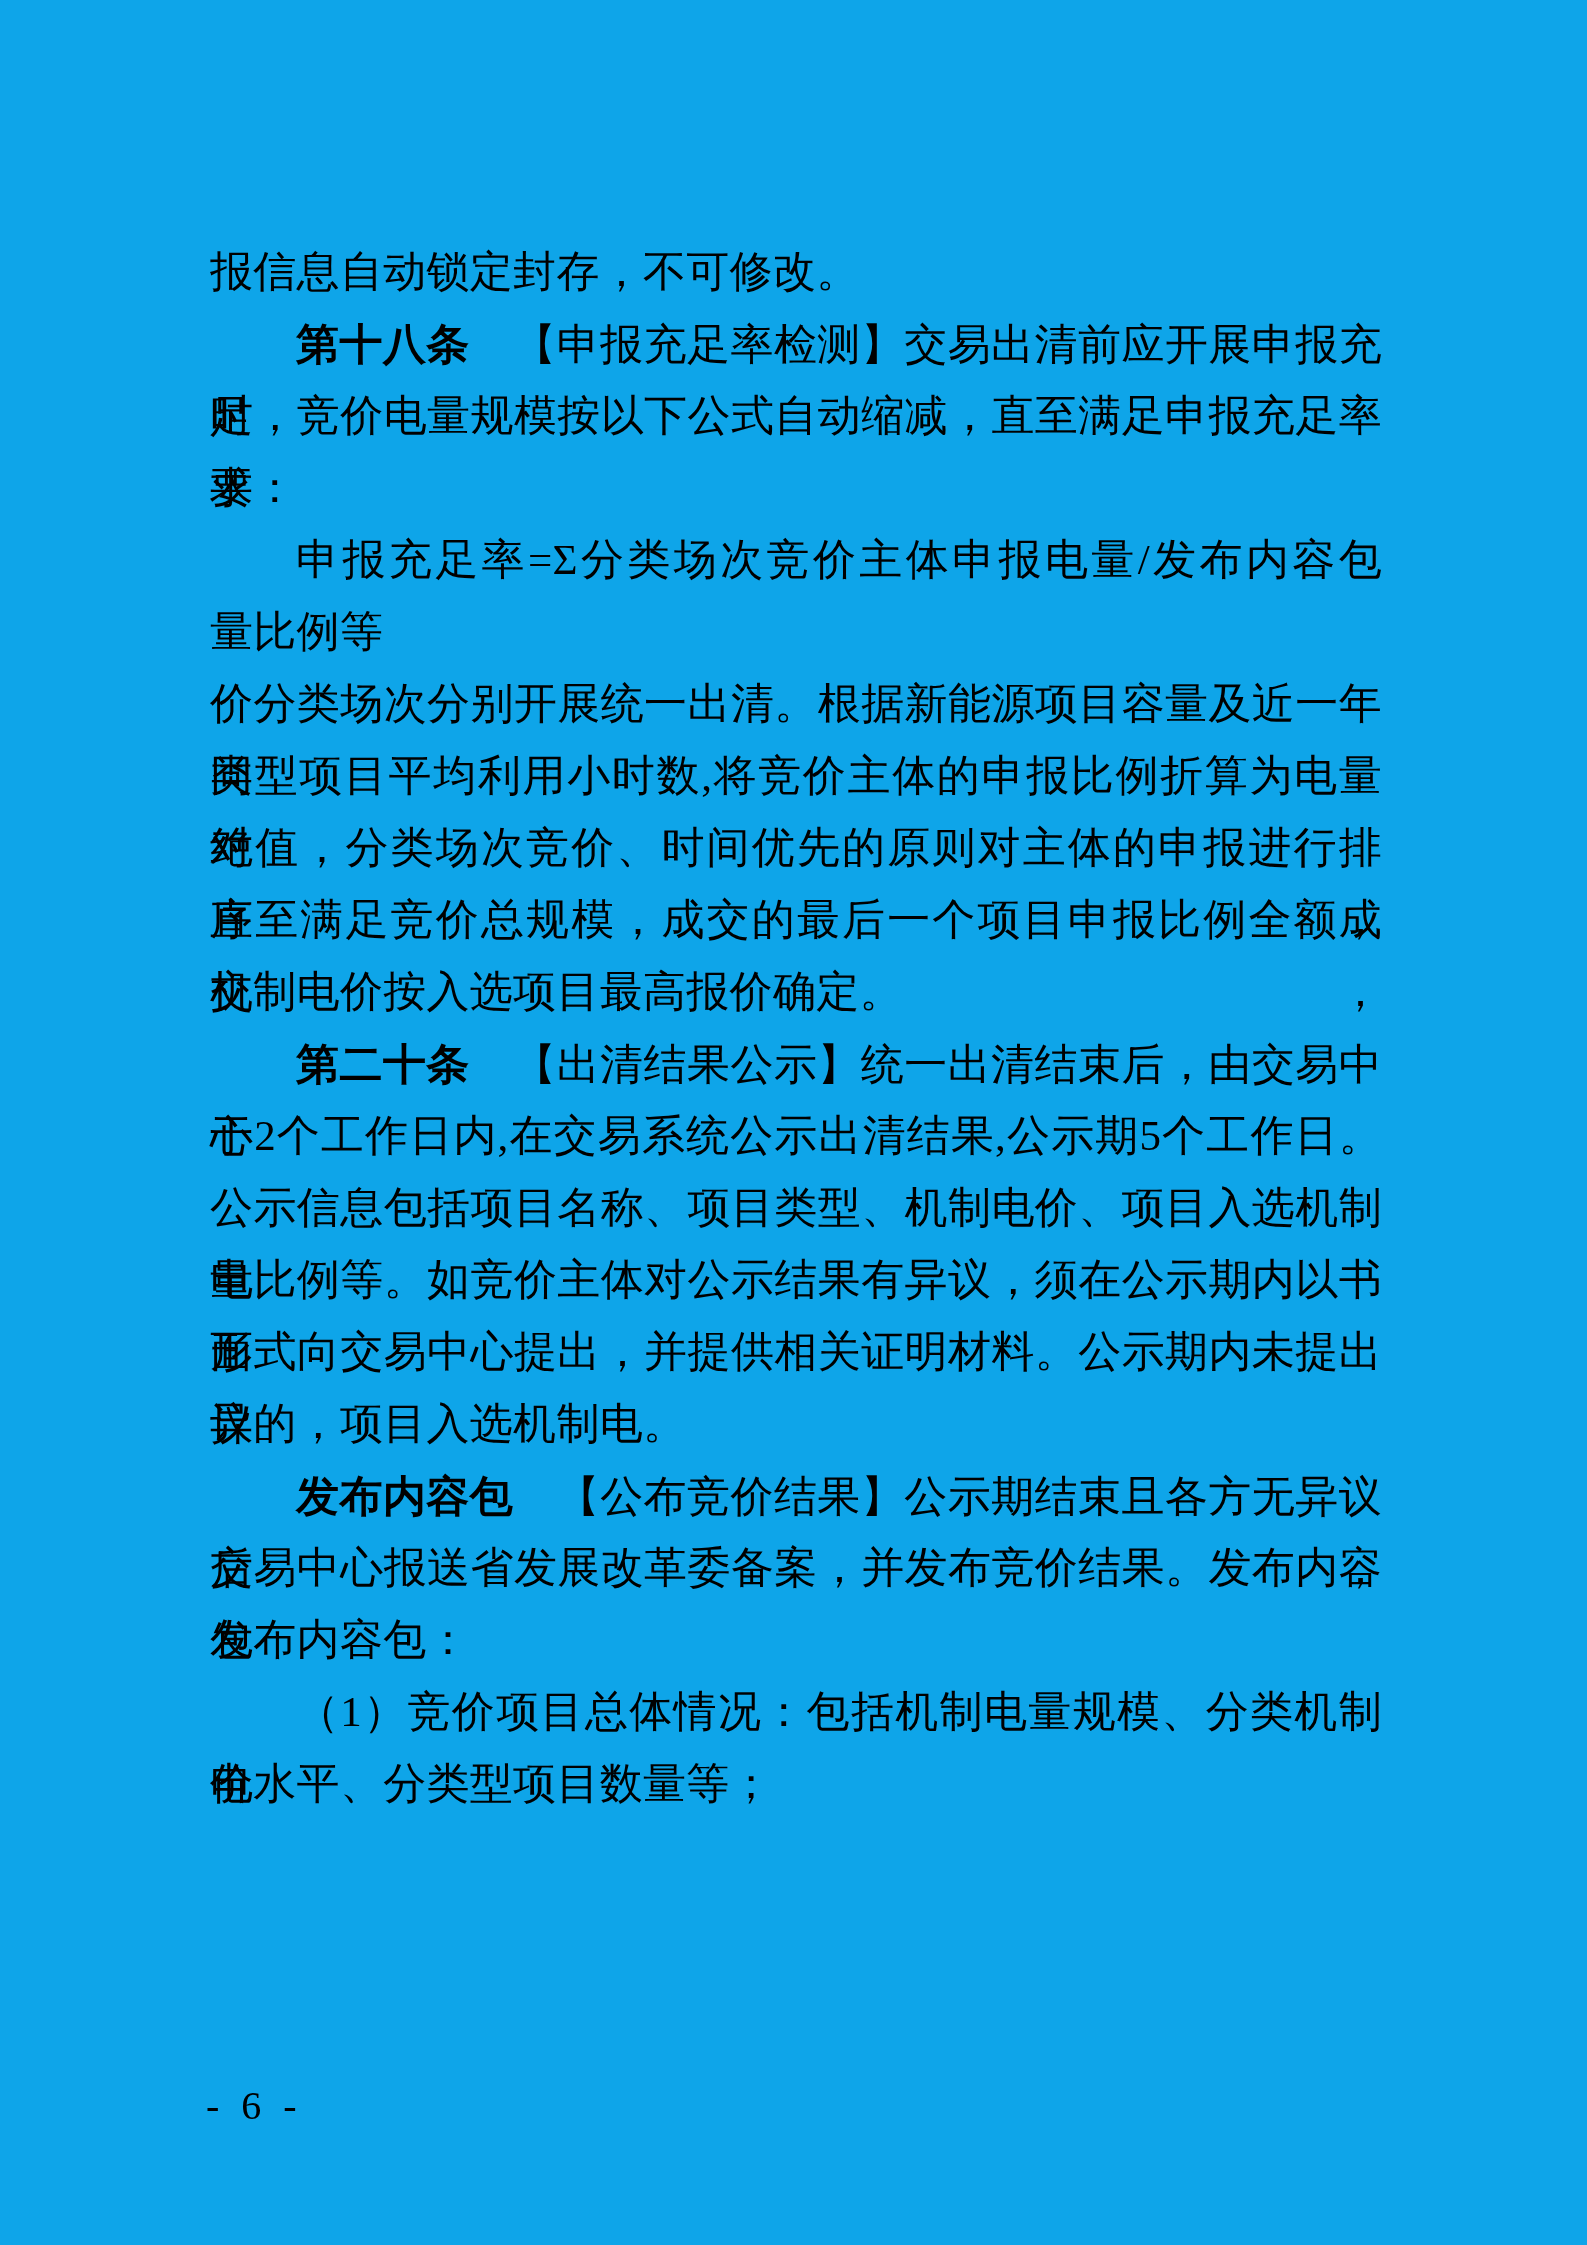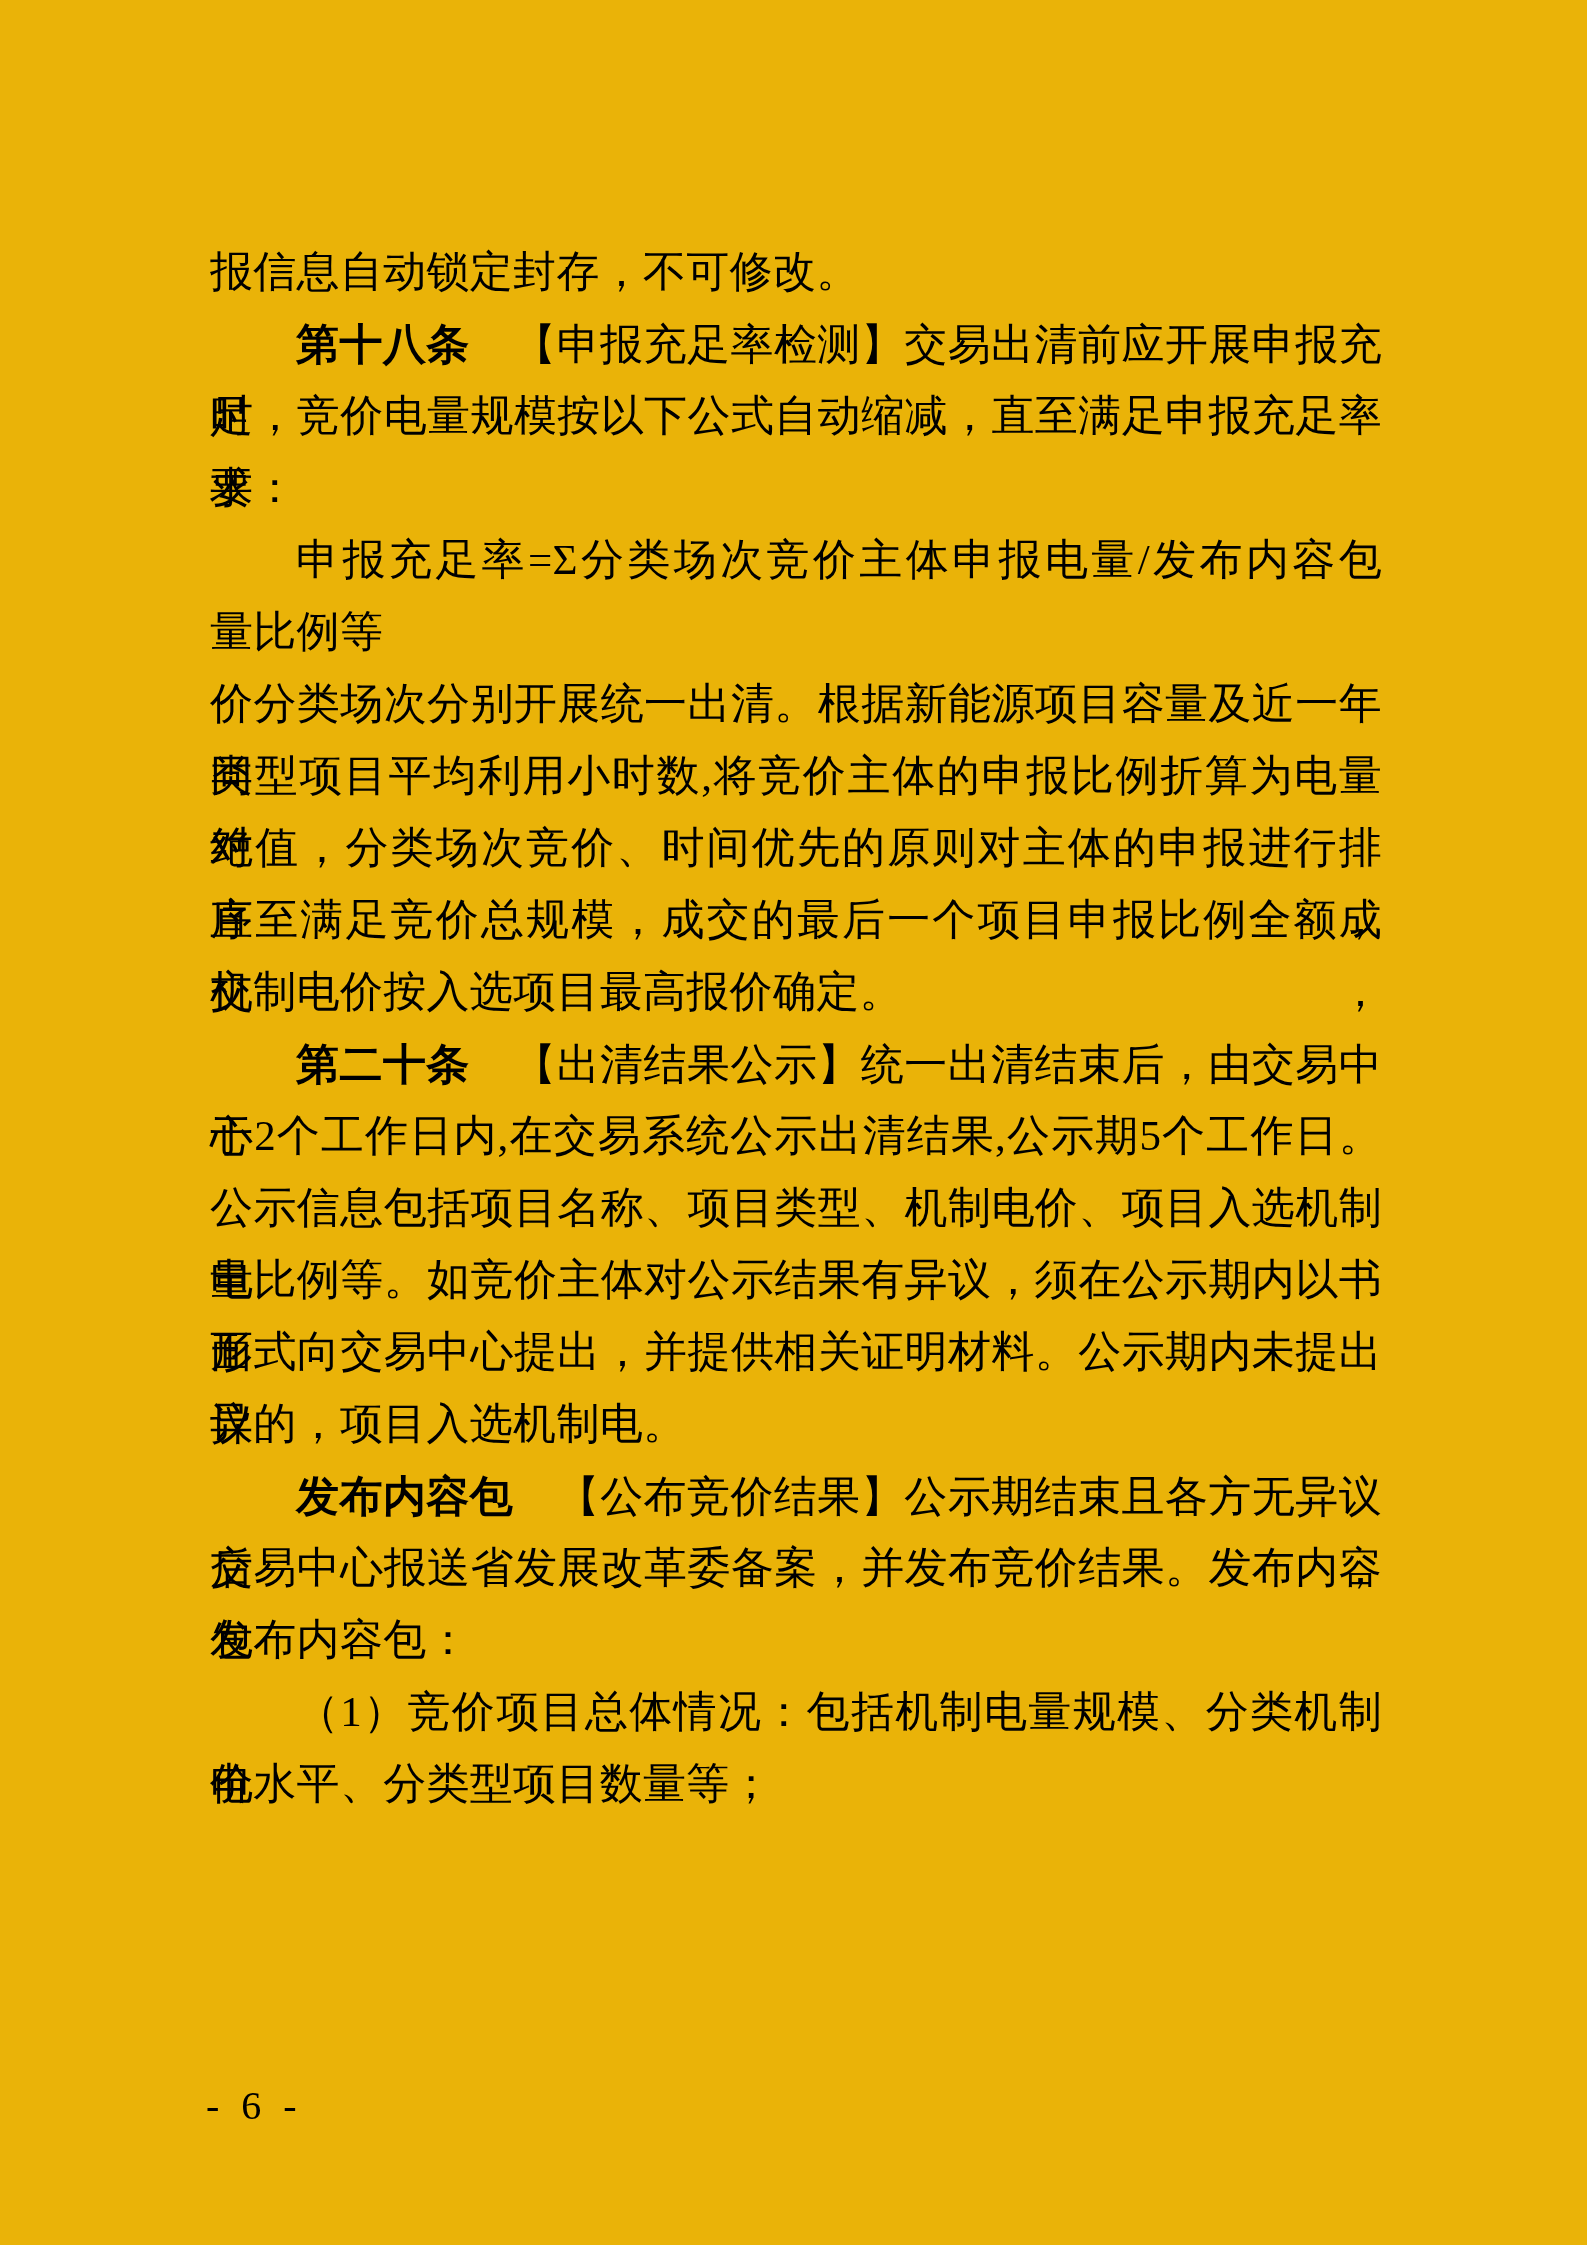--- a/index.html
+++ b/index.html
@@ -4,21 +4,21 @@
 <style>
   html, body {
     margin: 0;
     padding: 0;
     background: #ffffff;
   }
   .page {
     position: relative;
     width: 1587px;
     height: 2245px;
-    background: #eab308;
+    background: #0ea5e9;
     color: #000000;
     font-family: "Liberation Serif", "DejaVu Serif", serif;
     overflow: hidden;
   }
   .doc-body {
     position: absolute;
     left: 210px;
     top: 236px;
     width: 1172px;
   }

